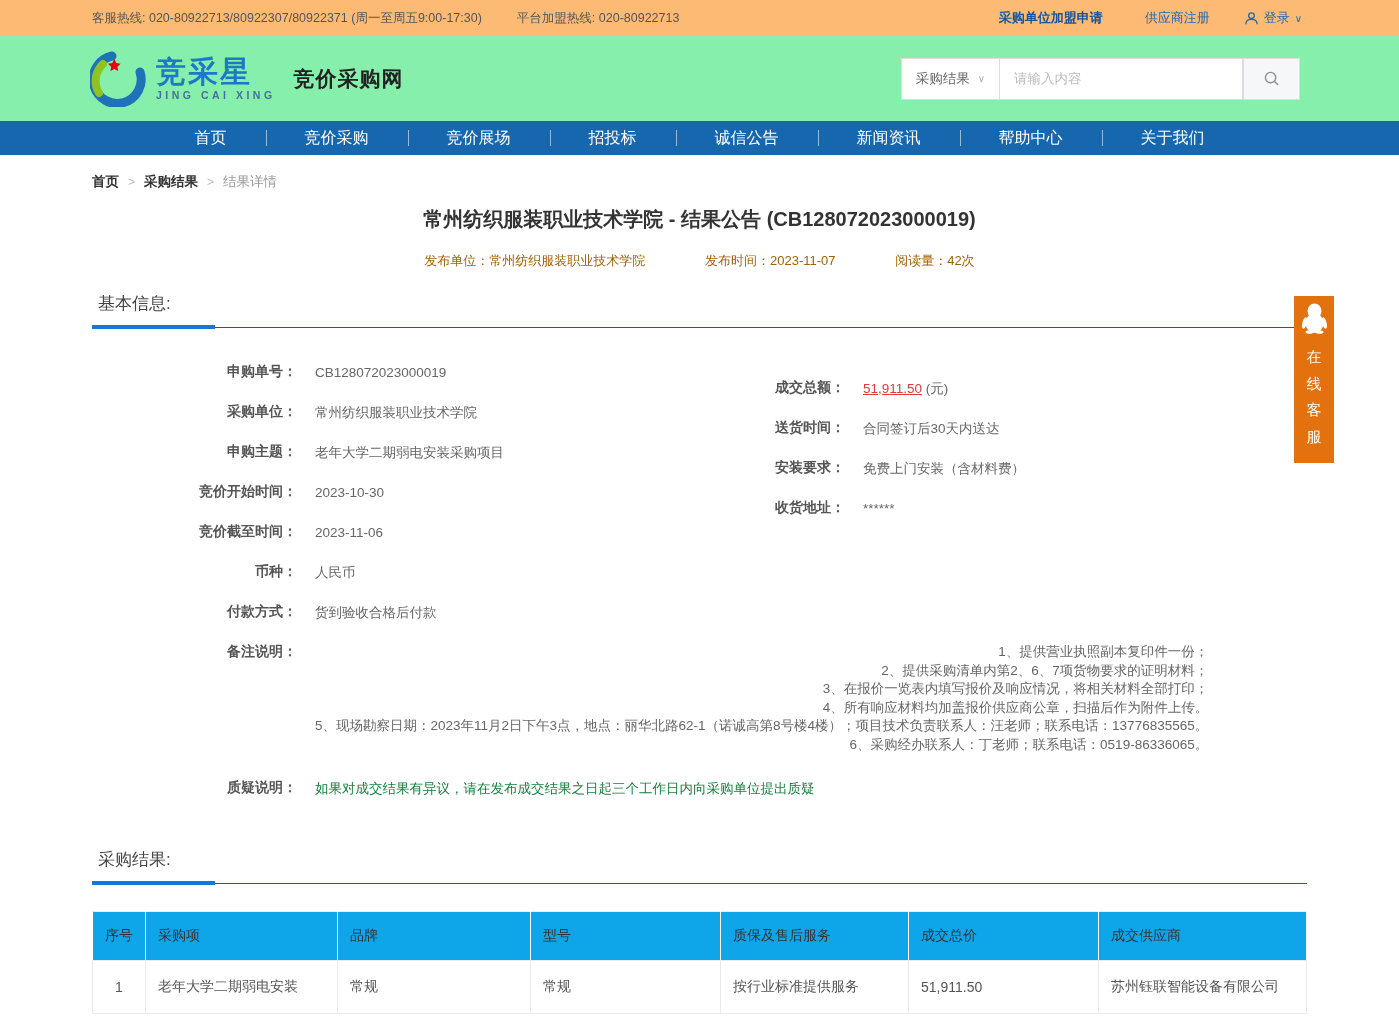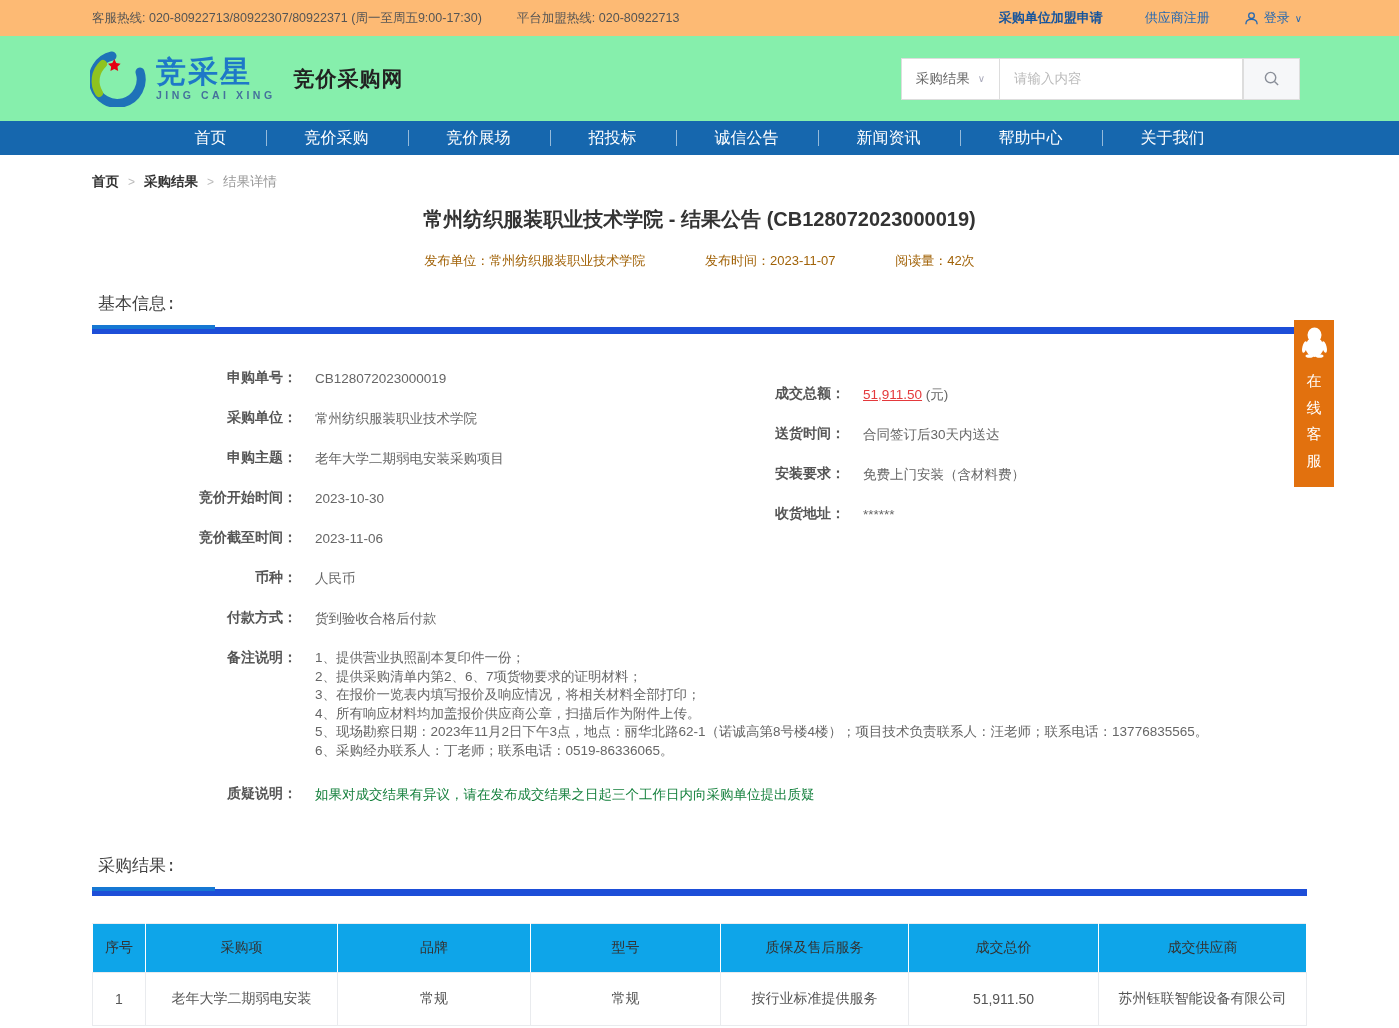--- a/index.html
+++ b/index.html
@@ -39,44 +39,44 @@
   .bc { padding:18px 0 0 92px; font-size:13.5px; display:flex; align-items:center; }
   .bc .crumb { color:#333; font-weight:bold; cursor:pointer; }
   .bc .cur { color:#999; font-weight:normal; cursor:default; }
   .bc .sep { color:#bbb; margin:0 9px; font-size:12px; }
   
   .art-title { text-align:center; font-size:20px; font-weight:bold; color:#333; margin-top:15px; }
   .art-meta { text-align:center; color:#a16207; font-size:13px; margin-top:19px; }
   .art-meta span { margin:0 28px; }
   
   .wrap { width:1215px; margin:0 auto; }
-  .sec-head { border-bottom:7px solid #1d4ed8; margin-top:22px;font-family:Liberation Mono, monospace; }
+  .sec-head { border-bottom:1px solid #1d4ed8; margin-top:22px; }
   .sec-title { display:inline-block; font-size:17px; color:#444; padding:0 4px 12px 6px; position:relative; }
   .sec-title::after { content:""; position:absolute; left:0; bottom:-2px; width:123px; height:4px; background:#1678d3; }
   
   .info { position:relative; padding-top:35px; min-height:470px; }
   .col-r { position:absolute; left:560px; top:51px; width:655px; }
   .row { display:flex; align-items:flex-start; margin-bottom:17px; min-height:23px; }
   .lbl { width:205px; text-align:right; font-weight:bold; color:#555; font-size:14px; flex-shrink:0; }
   .col-r .lbl { width:193px; }
   .val { margin-left:18px; color:#666; font-size:13.5px; line-height:1.45; }
   .price { color:#e4393c; text-decoration:underline; cursor:pointer; }
   .unit { color:#666; }
-  .remark-lines div { color:#666; font-size:13.5px; line-height:18.5px; }
+  .remark-lines div { color:#666; font-size:13.5px; line-height:18.5px;text-align:right; }
   .warn { color:#15803d; }
   .row-warn { margin-top:25px; }
   
   .tbl-wrap { margin-top:27px; padding-bottom:45px; }
   table { width:100%; border-collapse:collapse; table-layout:fixed; }
-  th, td { border:1px solid #e9ebee; font-size:14px; text-align:center; }
+  th, td { border:1px solid #e9ebee; font-size:14px; text-align:left; }
   th { background:#0ea5e9; color:#333; font-weight:normal; padding:15px 12px; border-color:#fff; border-bottom:1px solid #e9ebee; border-top:1px solid #eceef1; }
   td { color:#555; padding:17px 12px; }
   th.c0, td.c0 { text-align:center; }
   
-  .cs-tab { position:absolute; right:65px; top:320px; width:40px; background:#e2710e; color:#fff; text-align:center; padding:7px 0 13px; cursor:pointer; }
+  .cs-tab { position:absolute; right:65px; top:296px; width:40px; background:#e2710e; color:#fff; text-align:center; padding:7px 0 13px; cursor:pointer; }
   .cs-label { width:16px; margin:6px auto 0; word-break:break-all; line-height:26.5px; font-size:15px; }
 </style>
 </head>
 <body>
 
 <div class="tb">
   <span>客服热线: 020-80922713/80922307/80922371 (周一至周五9:00-17:30)</span>
   <span class="hot2">平台加盟热线: 020-80922713</span>
   <div class="tb-right">
     <span class="join">采购单位加盟申请</span>

